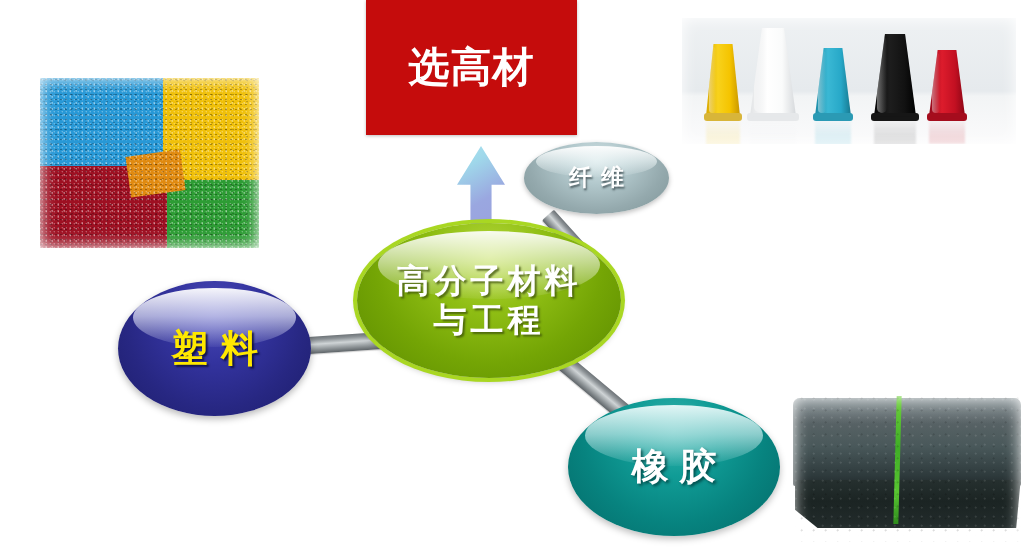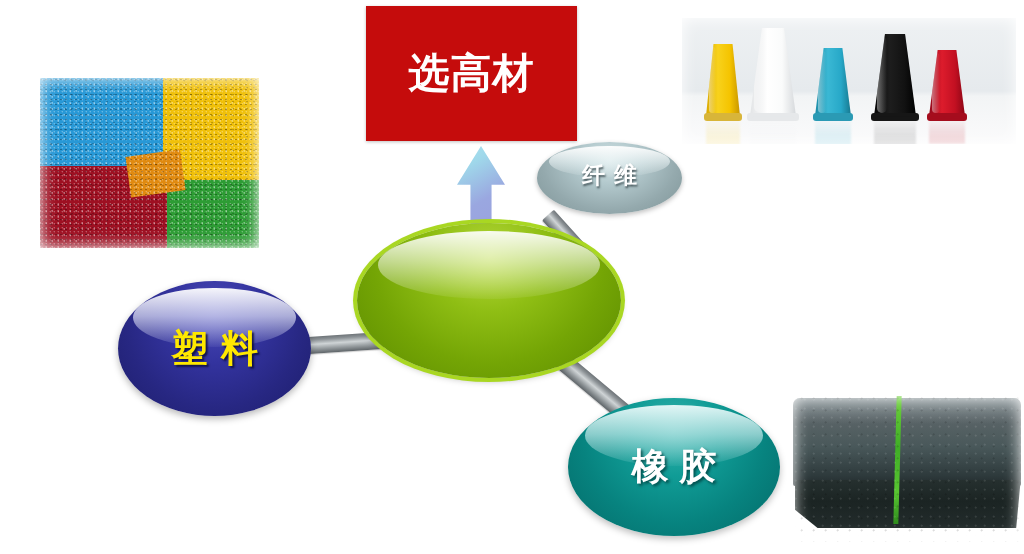--- a/index.html
+++ b/index.html
@@ -126,21 +126,21 @@
       radial-gradient(circle at 30% 40%, rgba(255,255,255,.10) 0.7px, transparent 1.4px),
       radial-gradient(circle at 72% 20%, rgba(0,0,0,.14) 0.7px, transparent 1.4px);
     background-size: 9px 9px, 12px 12px;
     pointer-events:none;
   }
 
   
   .banner {
     position: absolute;
     left: 366px;
-    top: 6px;
+    top: 0;
     width: 211px;
     height: 135px;
     background: #c50c0c;
     box-shadow: 0 1px 3px rgba(0,0,0,0.25);
     display: flex;
     flex-direction: row;
     align-items: center;
     justify-content: center;
   }
   .banner-line {
@@ -231,25 +231,24 @@
   .node-plastic .node-label {
     color: #ffe800;
     font-size: 37px;
     letter-spacing: 13px;
     text-indent: 13px;
     text-shadow: 2px 2px 2px rgba(10,10,50,.8);
   }
 
   
   .node-fiber {
-    left: 537px; top: 142px;
+    left: 524px; top: 142px;
     width: 145px; height: 72px;
     background: radial-gradient(ellipse at 50% 26%, #d4e4e6 0%, #b3c9cd 30%, #94a9ad 66%, #7e9497 100%);
     box-shadow: 0 2px 5px rgba(0,0,0,.25);
-    font-family: Liberation Mono, monospace;
   }
   .node-fiber .gloss {
     background: linear-gradient(to bottom, rgba(255,255,255,0.95) 0%, rgba(240,248,249,0.6) 50%, rgba(255,255,255,0.05) 100%);
   }
   .node-fiber .node-label {
     color: #ffffff;
     font-size: 23px;
     letter-spacing: 9px;
     text-indent: 9px;
     text-shadow: 1px 2px 2px rgba(60,75,80,.85);
@@ -347,15 +346,17 @@
     <div class="node-label">塑料</div>
   </div>
 
   <div class="node node-rubber">
     <div class="gloss"></div>
     <div class="node-label">橡胶</div>
   </div>
 
   <div class="node node-center">
     <div class="gloss"></div>
+    <div class="node-label">高分子材料
+与工程</div>
   </div>
 
 </div>
 
 </body></html>

